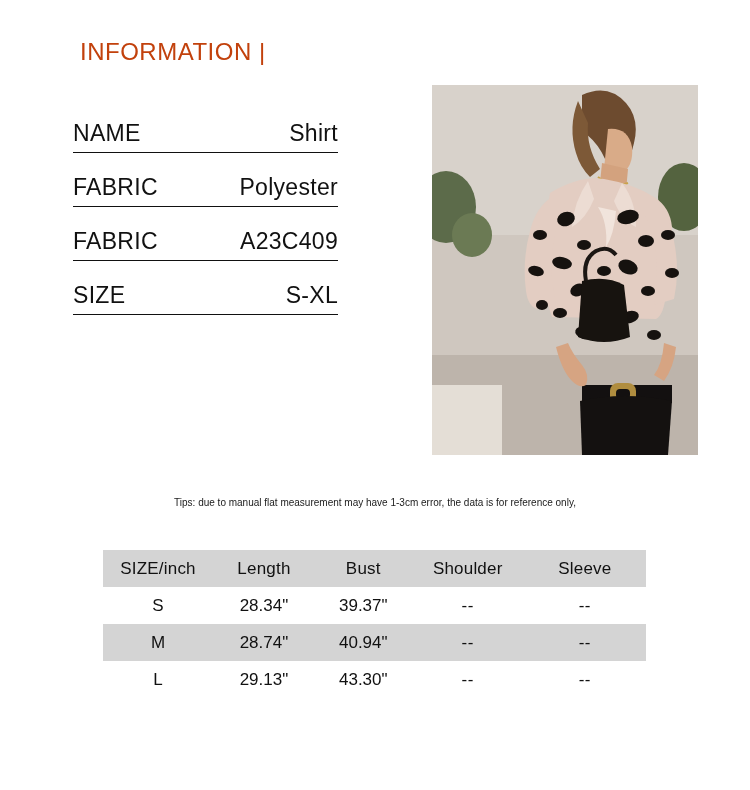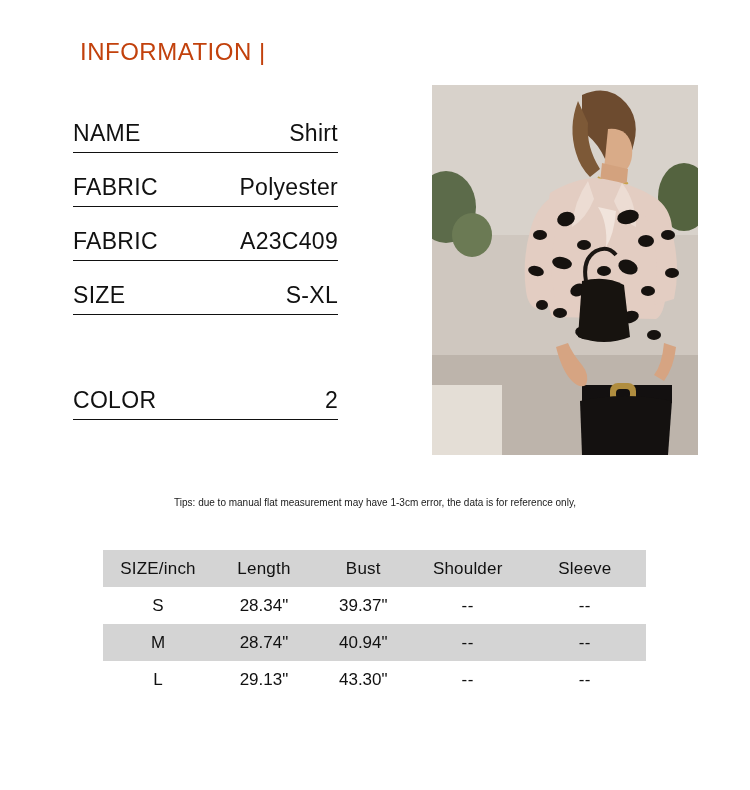--- a/index.html
+++ b/index.html
@@ -38,21 +38,21 @@
   .spec-row {
     display: flex;
     justify-content: space-between;
     align-items: flex-end;
     border-bottom: 1.5px solid #111111;
     padding-bottom: 5px;
     margin-bottom: 21px;
     font-size: 23px;
   }
   .spec-row.gap-row {
-    margin-bottom: 72px;
+    margin-bottom: 28px;
   }
   .spec-key {
     letter-spacing: 0.3px;
   }
   .spec-val {
     letter-spacing: 0.3px;
   }
 
   
   .photo {
@@ -135,24 +135,20 @@
   <div class="spec-row">
     <span class="spec-key">FABRIC</span>
     <span class="spec-val">A23C409</span>
   </div>
 
   <div class="spec-row gap-row">
     <span class="spec-key">SIZE</span>
     <span class="spec-val">S-XL</span>
   </div>
 
-  <div class="spec-row">
-    <span class="spec-key">COLOR</span>
-    <span class="spec-val">2</span>
-  </div>
 
 </div>
 
 <div class="photo">
   <svg width="266" height="370" viewBox="0 0 266 370">
     <defs>
       <clipPath id="frame">
           <rect x="0" y="0" width="266" height="370"></rect>
         </clipPath>
     </defs>

